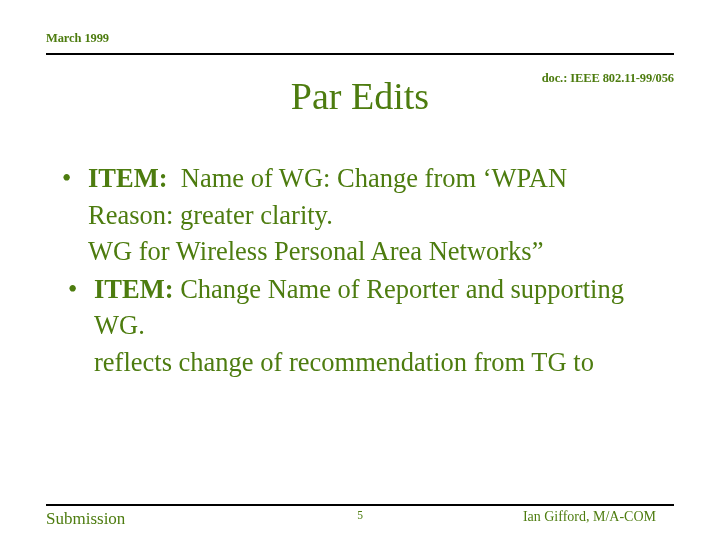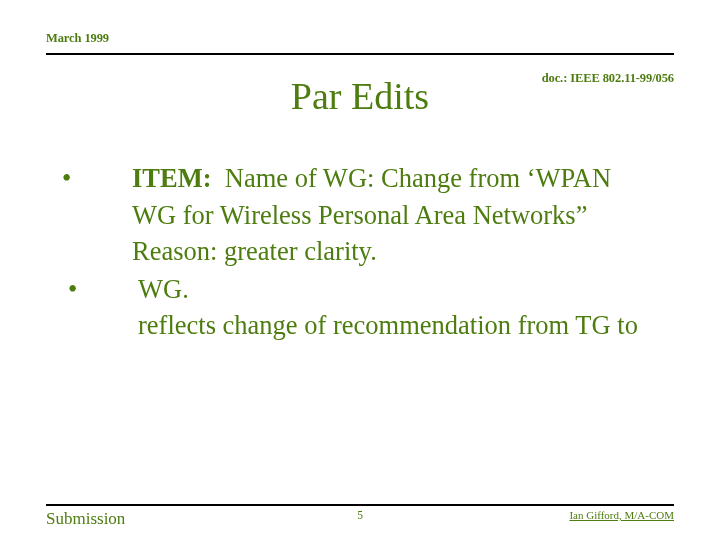--- a/index.html
+++ b/index.html
@@ -92,21 +92,20 @@
   }
   .bullet-item .bullet-text {
     display: block;
   }
   .bullet-item .lead {
     font-weight: bold;
   }
   .bullet-item .line {
     display: block;
     white-space: nowrap;
-    margin-left: 44px;
   }
 
   
   .slide-footer {
     position: absolute;
     left: 46px;
     top: 504px;
     width: 628px;
     border-top: 2px solid #000000;
     height: 24px;
@@ -121,53 +120,53 @@
   .slide-footer .ftr-center {
     position: absolute;
     left: 0;
     top: 3px;
     width: 628px;
     text-align: center;
     font-size: 11.5px;
   }
   .slide-footer .ftr-right {
     position: absolute;
-    right: 0;
+    right: 18px;
     top: 3px;
-    font-size: 11px;
+    font-size: 14px;
     white-space: nowrap;
-    text-decoration: underline;
   }
 </style>
 </head>
 <body>
 
 <div class="slide">
 
   <div class="slide-header">
     <span class="hdr-left">March 1999</span>
     <span class="hdr-right">doc.: IEEE 802.11-99/056</span>
   </div>
 
   <div class="slide-title">Par Edits</div>
 
   <div class="body-block">
 
     <div class="bullet-item item-one">
       <span class="bullet-dot">•</span>
       <span class="bullet-text">
         <span class="line"><span class="lead">ITEM:</span>&nbsp;&nbsp;<span>Name of WG:  Change from ‘WPAN</span></span>
+        <span class="line">Reason: greater clarity.</span>
         <span class="line">WG for Wireless Personal Area Networks”</span>
-        <span class="line">Reason: greater clarity.</span>
       </span>
     </div>
 
     <div class="bullet-item item-two">
       <span class="bullet-dot">•</span>
       <span class="bullet-text">
+        <span class="line"><span class="lead">ITEM:</span>&nbsp;<span>Change Name of Reporter and supporting</span></span>
         <span class="line">WG.</span>
         <span class="line">reflects change of recommendation from TG to</span>
       </span>
     </div>
 
   </div>
 
   <div class="slide-footer">
     <span class="ftr-left">Submission</span>
     <span class="ftr-center">5</span>

